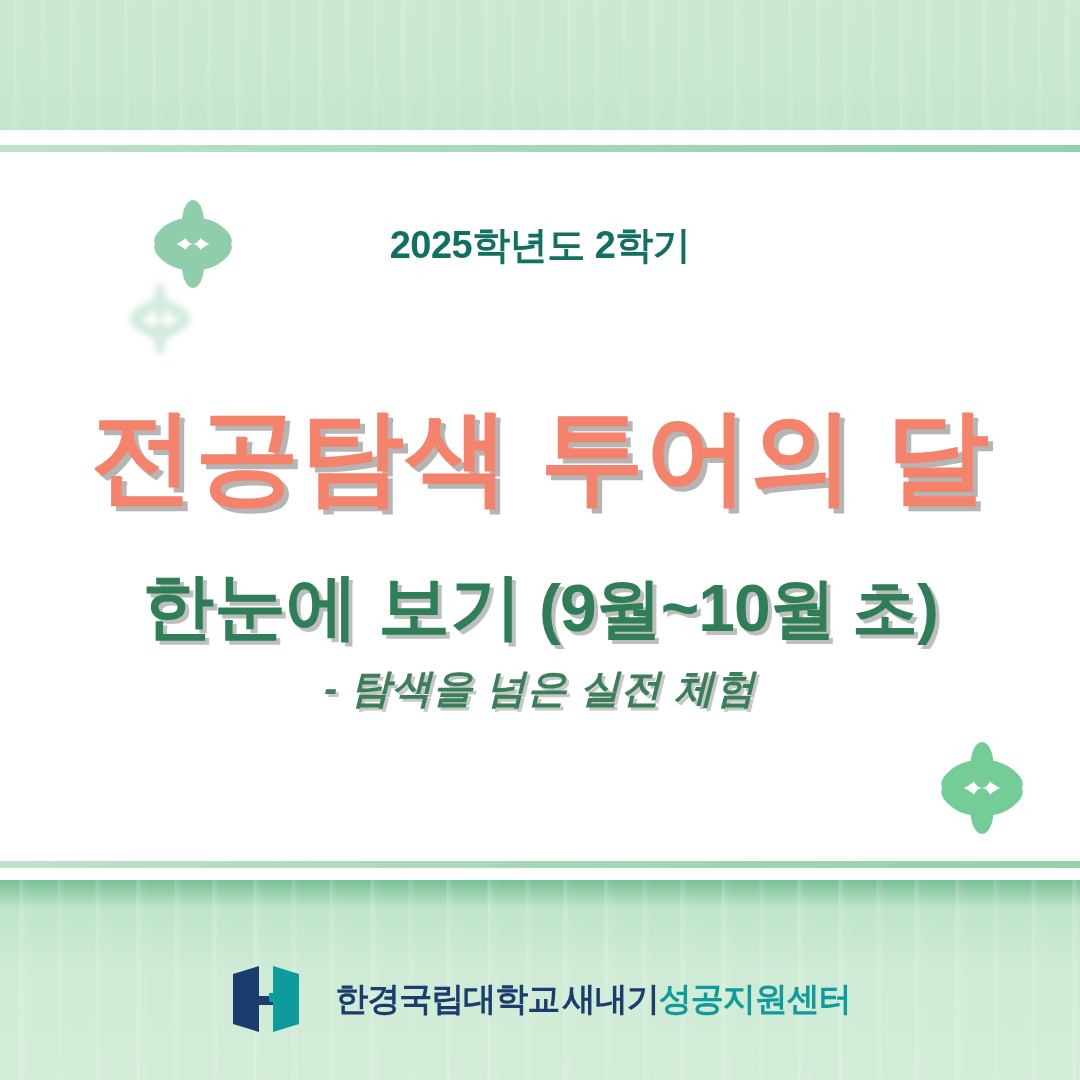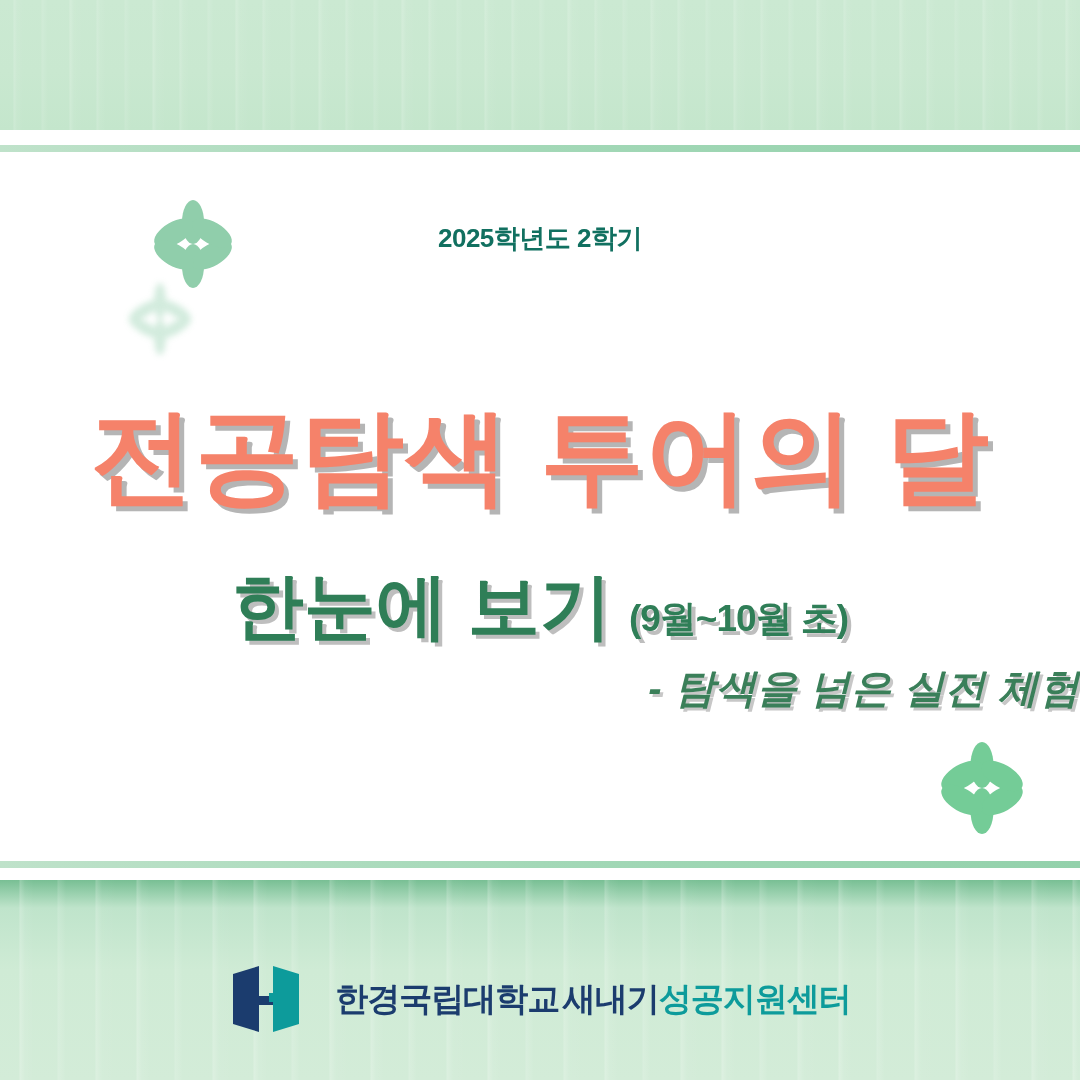--- a/index.html
+++ b/index.html
@@ -111,21 +111,21 @@
     text-align: center;
   }
 
   .eyebrow {
     position: absolute;
     left: 0;
     width: 100%;
     top: 222px;
     color: #117060;
     font-weight: bold;
-    font-size: 26px;
+    font-size: 38px;
     line-height: 1.26;
     letter-spacing: -0.5px;
   }
   .eyebrow .line2 { display: block; }
 
   .headline {
     position: absolute;
     left: 0;
     width: 100%;
     top: 398px;
@@ -146,39 +146,38 @@
     top: 570px;
     color: #2f7e57;
     font-weight: bold;
     font-size: 72px;
     line-height: 1;
     letter-spacing: 0px;
     text-shadow: 4px 4px 0 rgba(125,125,125,0.5);
     white-space: nowrap;
   }
   .subhead .paren {
-    font-size: 37px;
+    font-size: 66px;
     letter-spacing: -1px;
     margin-left: 17px;
   }
 
   .tagline {
     position: absolute;
     left: 0;
     width: 100%;
     top: 668px;
     color: #3a7f59;
     font-weight: bold;
     font-style: italic;
     font-size: 40px;
     line-height: 1;
     letter-spacing: 1px;
     text-shadow: 3px 3px 0 rgba(130,130,130,0.45);
     white-space: nowrap;
-    text-align: right;
   }
 
   
   .logo {
     position: absolute;
     left: 0;
     width: 100%;
     top: 962px;
     display: flex;
     align-items: center;

